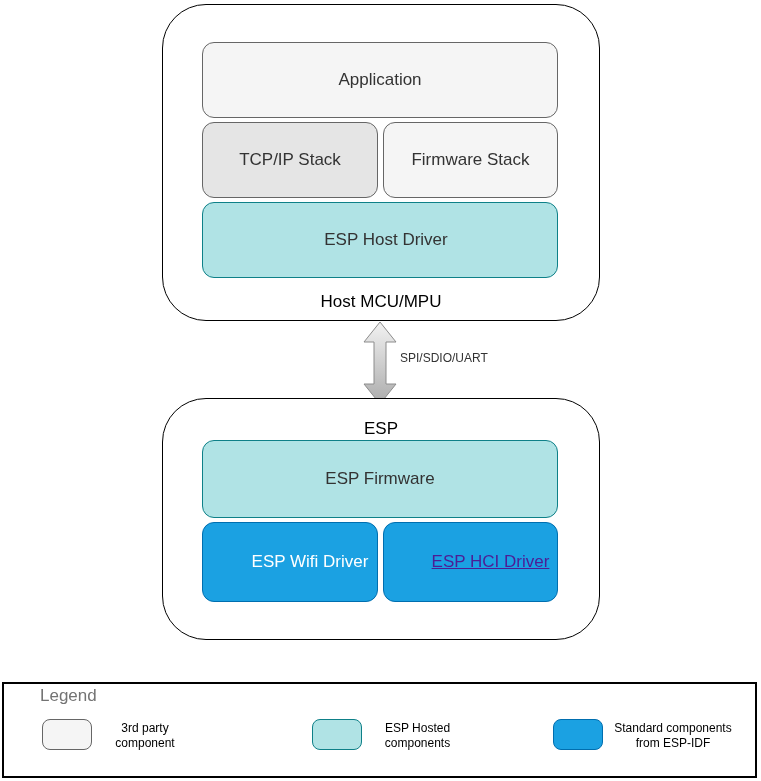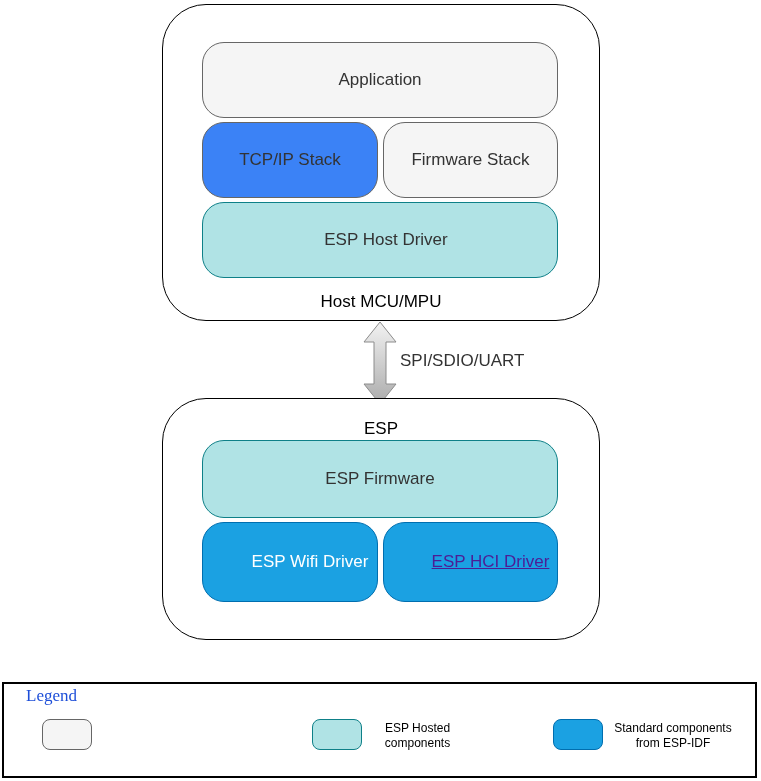--- a/index.html
+++ b/index.html
@@ -25,46 +25,45 @@
     font-size: 17px;
     color: #000000;
   }
   .box {
     position: absolute;
     display: flex;
     align-items: center;
     justify-content: center;
     text-align: left;
     font-size: 17px;
-    border-radius: 22px;
+    border-radius: 12px;
     border: 1px solid #666666;
     background: #f5f5f5;
     color: #333333;
   }
   .box.hosted   { background: #b0e3e5; border-color: #0e8088; }
   .box.idf      { background: #1ba1e2; border-color: #006eaf; color: #ffffff; padding-left: 40px; }
   .link-label {
     position: absolute;
-    font-size: 17px;
+    font-size: 12px;
     color: #333333;
     white-space: nowrap;
   }
   .legend-panel {
     position: absolute;
     left: 2px; top: 682px;
     width: 755px; height: 96px;
     border: 2px solid #000000;
     background: #ffffff;
   }
   .legend-title {
     position: absolute;
-    left: 22px; top: 2px;
+    left: 36px; top: 2px;
     font-size: 17px;
-    color: #1d4ed8;
-    font-family: Liberation Serif, serif;
+    color: #737373;
   }
   .legend-swatch {
     position: absolute;
     width: 50px; height: 31px;
     border-radius: 8px;
     border: 1px solid #666666;
     top: 35px;
   }
   .legend-item-label {
     position: absolute;
@@ -78,21 +77,21 @@
 </style>
 </head>
 <body>
 
 <div class="canvas">
 
   <div class="group" style="left:162px; top:4px; width:438px; height:317px;"></div>
 
   <div class="box" style="left: 202px; top: 42px; width: 356px; height: 76px; background-color: rgb(245, 245, 245); border-color: rgb(102, 102, 102);">Application</div>
 
-  <div class="box" style="left: 202px; top: 122px; width: 176px; height: 76px; background-color: #3b82f6; border-color: rgb(102, 102, 102);">TCP/IP Stack</div>
+  <div class="box" style="left: 202px; top: 122px; width: 176px; height: 76px; background-color: #e5e5e5; border-color: rgb(102, 102, 102);">TCP/IP Stack</div>
 
   <div class="box" style="left: 383px; top: 122px; width: 175px; height: 76px; background-color: rgb(245, 245, 245); border-color: rgb(102, 102, 102);">Firmware Stack</div>
 
   <div class="box hosted" style="left: 202px; top: 202px; width: 356px; height: 76px; background-color: rgb(176, 227, 229); border-color: rgb(14, 128, 136); padding-left: 12px;">ESP Host Driver</div>
 
   <div class="group-label" style="left:162px; top:292px; width:438px;">Host MCU/MPU</div>
 
   <svg style="position:absolute; left:362px; top:321px;" width="36" height="84" viewBox="0 0 36 84">
     <defs>
       <linearGradient id="arrowGrad" x1="0" y1="0" x2="0" y2="1">
@@ -112,20 +111,22 @@
   <div class="box hosted" style="left: 202px; top: 440px; width: 356px; height: 78px; background-color: rgb(176, 227, 229); border-color: rgb(14, 128, 136);">ESP Firmware</div>
 
   <div class="box idf" style="left: 202px; top: 522px; width: 176px; height: 80px; background-color: rgb(27, 161, 226); border-color: rgb(0, 110, 175); color: rgb(255, 255, 255);">ESP Wifi Driver</div>
 
   <div class="box idf" style="left: 383px; top: 522px; width: 175px; height: 80px; background-color: rgb(27, 161, 226); border-color: rgb(0, 110, 175); color: #4c1d95; text-decoration: underline;">ESP HCI Driver</div>
 
   <div class="legend-panel">
     <div class="legend-title">Legend</div>
 
     <div class="legend-swatch" style="left: 38px; background-color: rgb(245, 245, 245); border-color: rgb(102, 102, 102);"></div>
+    <div class="legend-item-label" style="left:86px; width:110px;">3rd party
+component</div>
 
     <div class="legend-swatch" style="left: 308px; background-color: rgb(176, 227, 229); border-color: rgb(14, 128, 136);"></div>
     <div class="legend-item-label" style="left:356px; width:115px;">ESP Hosted
 components</div>
 
     <div class="legend-swatch" style="left: 549px; background-color: rgb(27, 161, 226); border-color: rgb(0, 110, 175);"></div>
     <div class="legend-item-label" style="left:599px; width:140px;">Standard components
 from ESP-IDF</div>
   </div>
 

